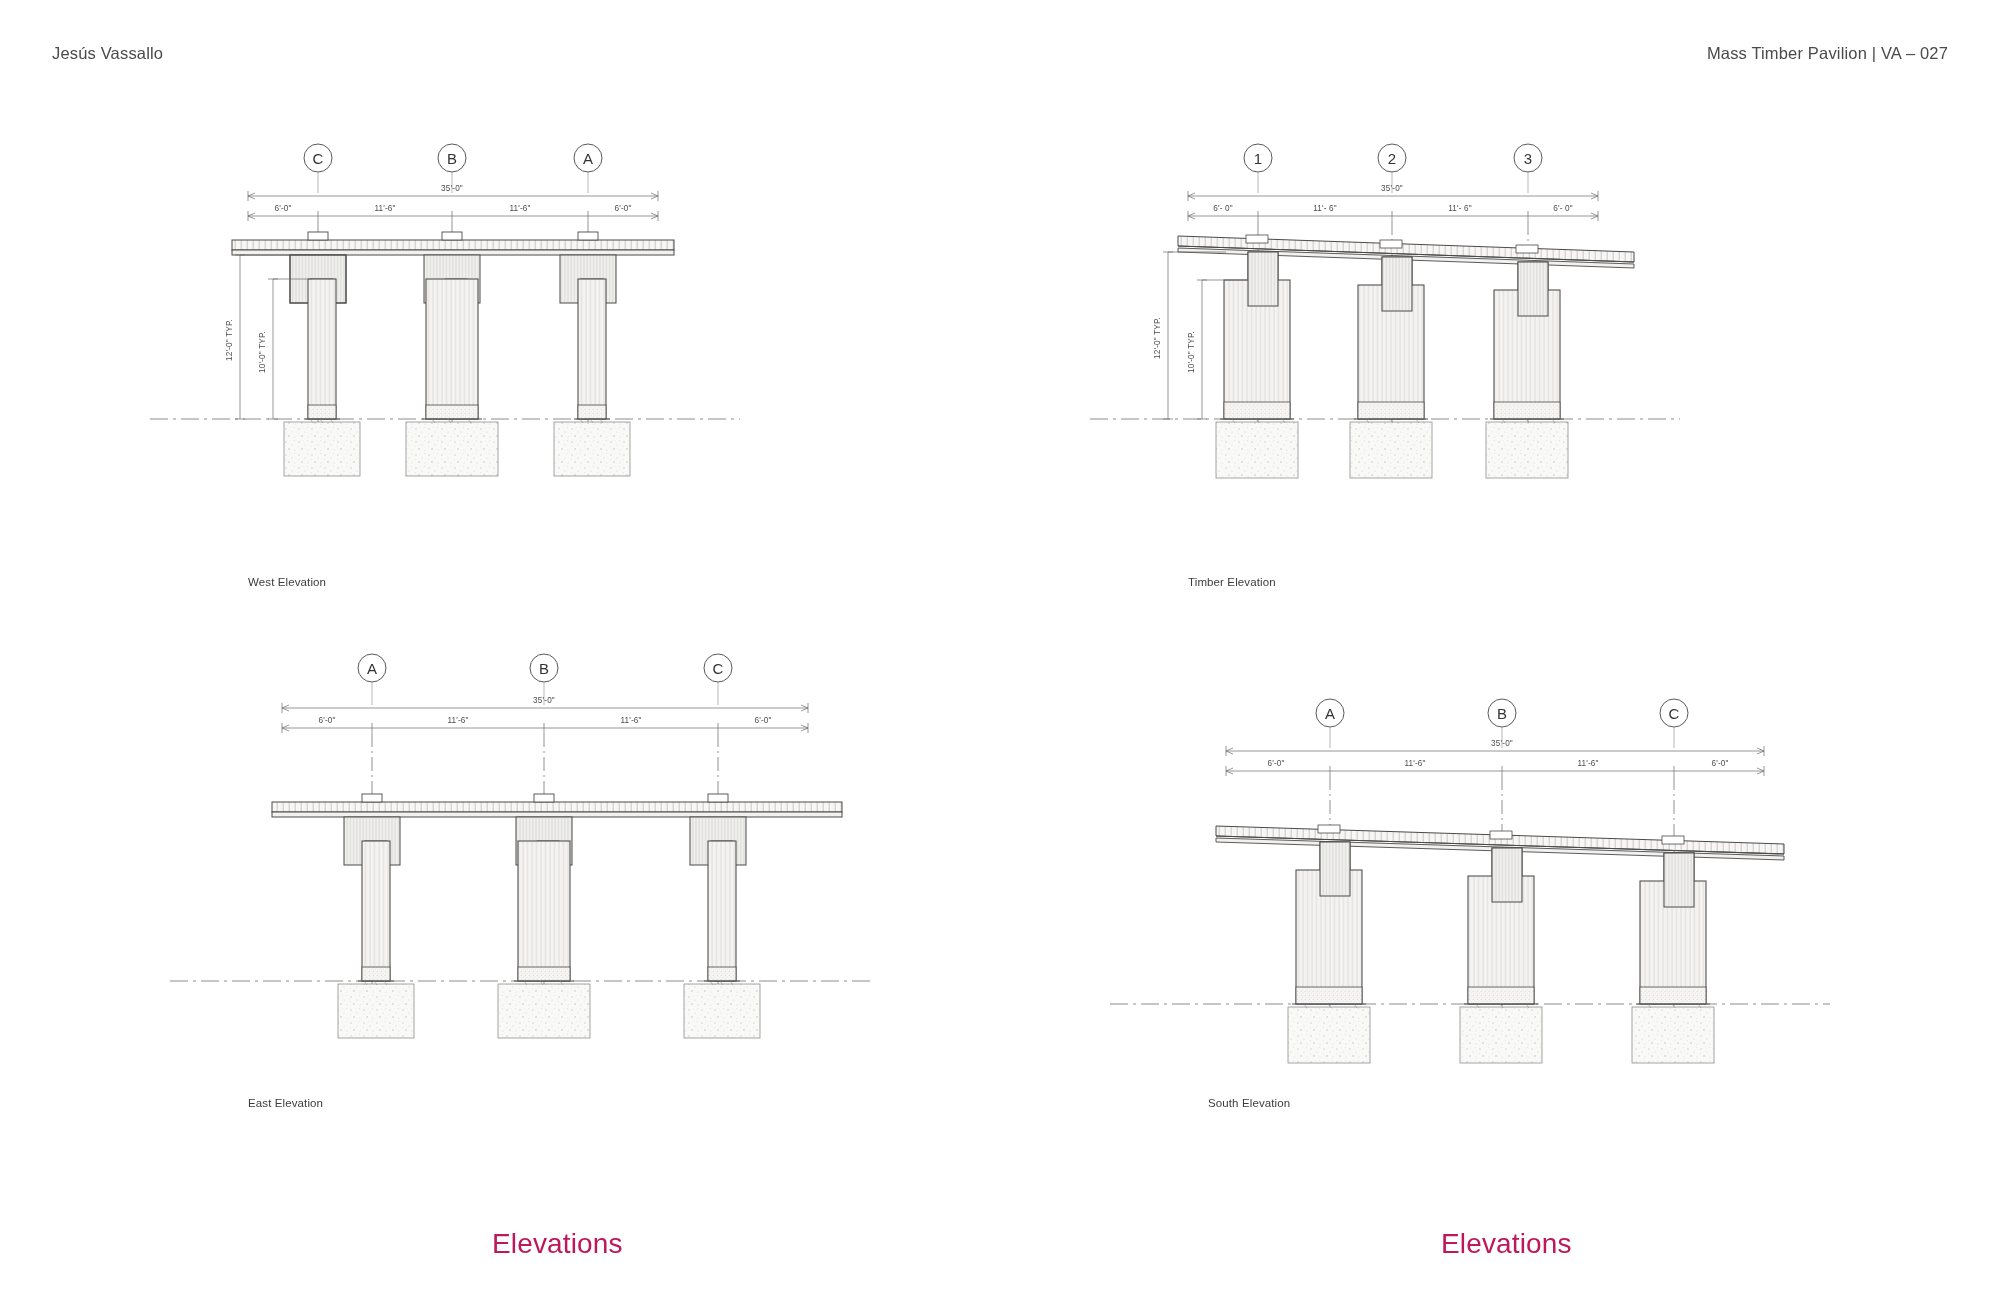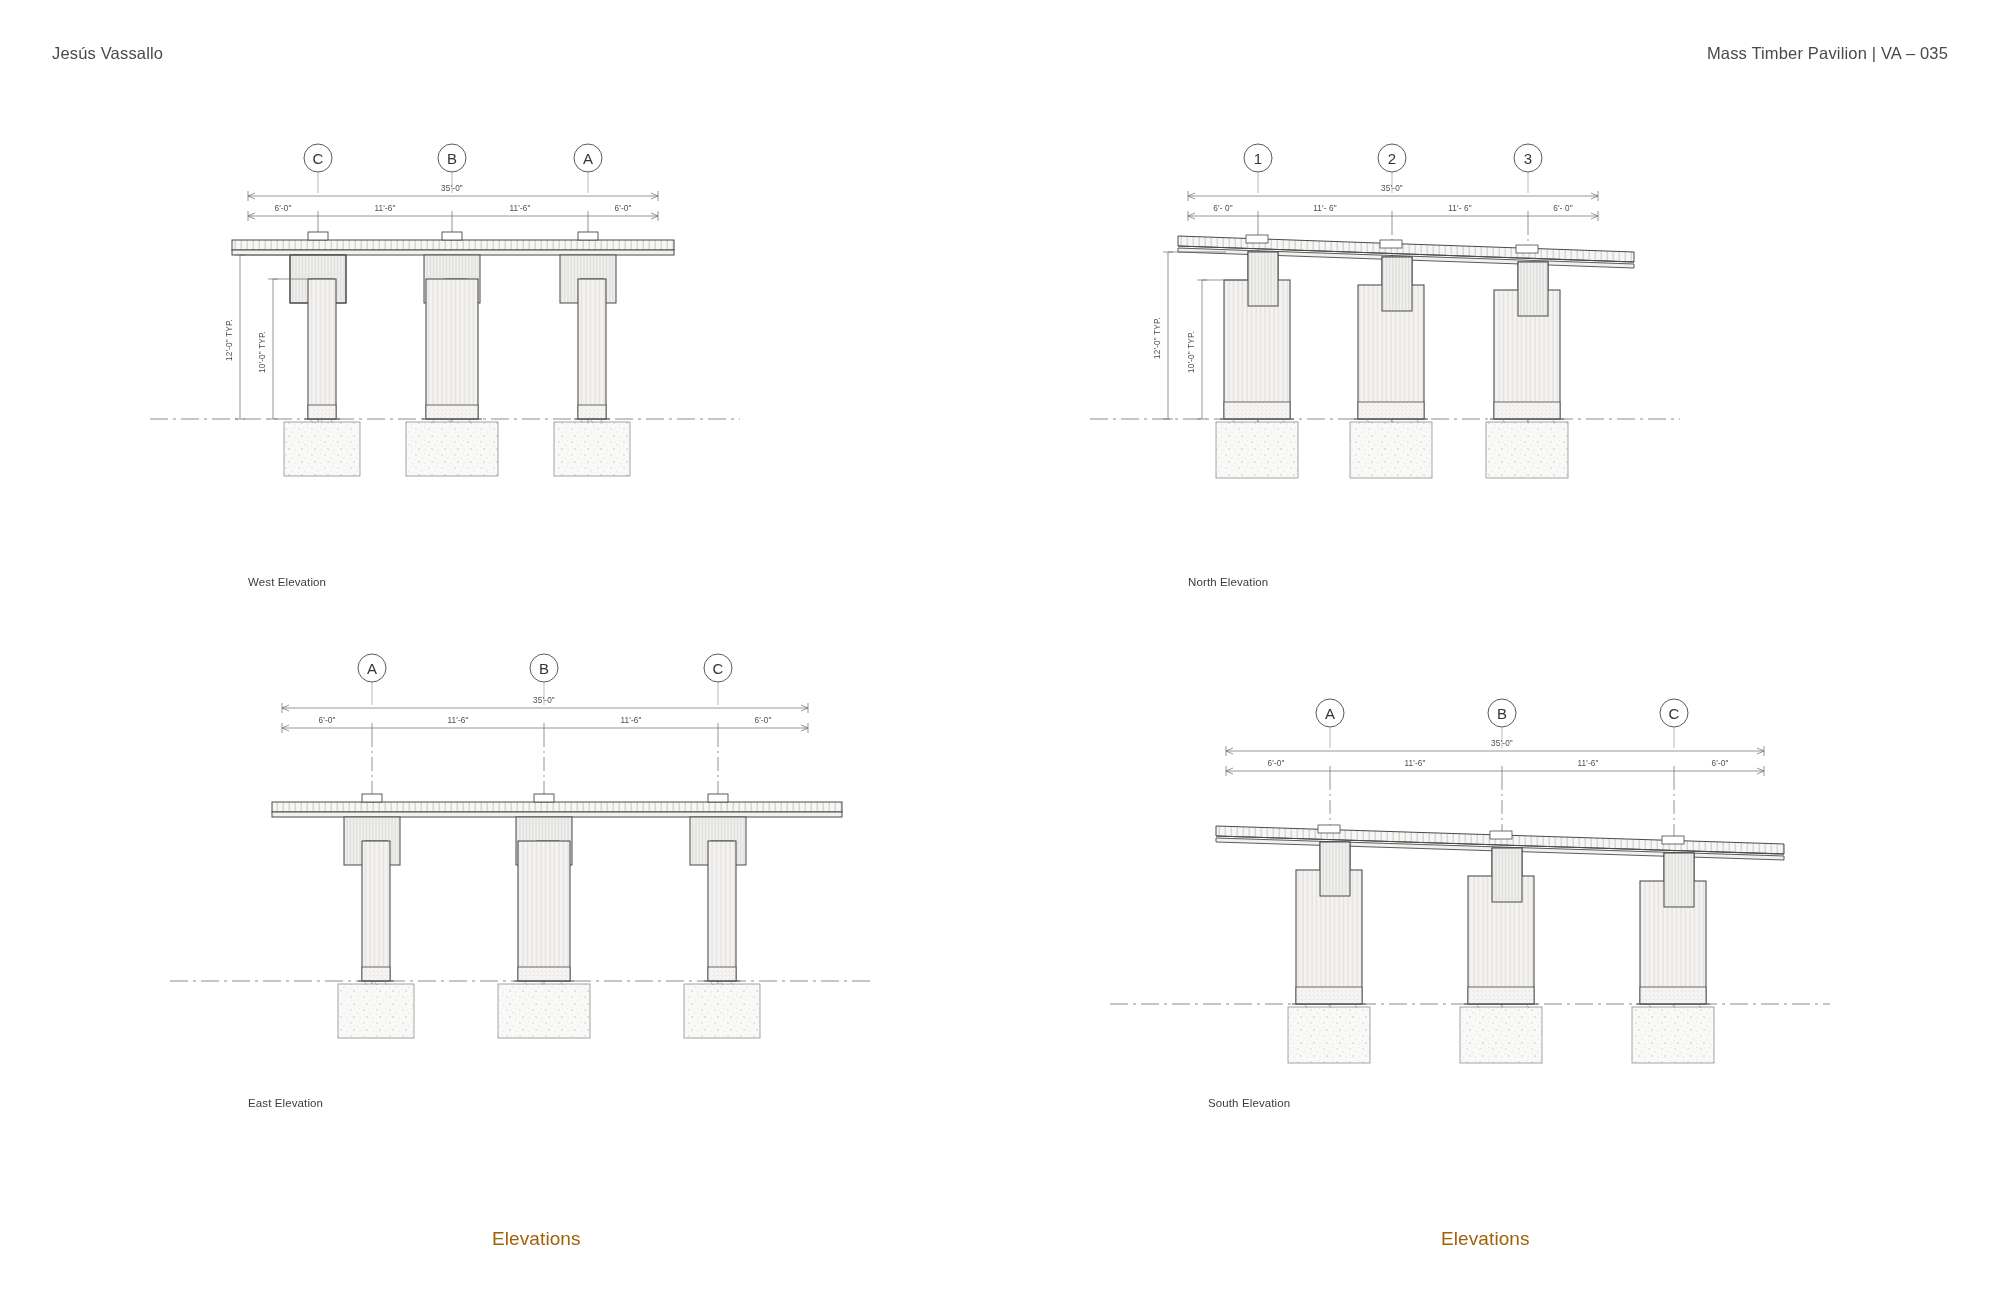--- a/index.html
+++ b/index.html
@@ -13,21 +13,21 @@
     position:relative;
   }
   .sheet{position:absolute;inset:0;border-radius:24px;}
 
   
   .hdr{position:absolute;top:0;left:0;right:0;height:72px;}
   .hdr-left{position:absolute;left:52px;top:44px;font-size:16.5px;color:#4a4a4a;letter-spacing:.01em;white-space:nowrap;}
   .hdr-right{position:absolute;right:52px;top:44px;font-size:16.5px;color:#4a4a4a;letter-spacing:.01em;white-space:nowrap;}
 
   
-  .sheet-title{position:absolute;font-size:19px;color:#a16207;letter-spacing:.005em;white-space:nowrap;}
+  .sheet-title{position:absolute;font-size:28px;color:#be185d;letter-spacing:.005em;white-space:nowrap;}
   .sheet-title.left{left:492px;top:1228px;}
   .sheet-title.right{left:1441px;top:1228px;}
 
   
   .dwg{position:absolute;}
   .dwg svg{display:block;overflow:visible;}
   .cap{position:absolute;font-size:11.5px;color:#3c3c3c;letter-spacing:.01em;white-space:nowrap;}
   .ln-thin{stroke:#8a8a8a;stroke-width:.6;fill:none;}
   .ln-obj{stroke:#4a4a4a;stroke-width:1.05;fill:none;}
   .dimline{stroke:#6b6b6b;stroke-width:.7;fill:none;}
@@ -39,21 +39,21 @@
   .vdim-t{font-size:8.2px;fill:#4d4d4d;text-anchor:middle;font-family:"Liberation Sans",sans-serif;letter-spacing:.02em;}
   .fill-white{fill:#ffffff;}
 </style>
 </head>
 <body>
 
 <div class="sheet">
 
   <div class="hdr">
     <div class="hdr-left">Jesús Vassallo</div>
-    <div class="hdr-right">Mass Timber Pavilion | VA – 035</div>
+    <div class="hdr-right">Mass Timber Pavilion | VA – 027</div>
   </div>
 
   <div class="dwg" style="left:180px;top:140px;">
     <svg width="700" height="430" viewBox="0 0 700 430">
       <defs>
         <pattern id="deckhatch" width="6" height="16" patternUnits="userSpaceOnUse">
           <rect width="6" height="16" fill="#f7f6f4"></rect>
           <line x1="1.2" y1="0" x2="1.2" y2="16" stroke="#9b9b9b" stroke-width="0.5"></line>
         </pattern>
         <pattern id="grainV" width="4.5" height="10" patternUnits="userSpaceOnUse">
@@ -266,21 +266,21 @@
         <line class="dimline" x1="43" y1="279" x2="53" y2="279"></line>
         <text class="vdim-t" x="40" y="198" transform="rotate(-90 40 198)">12'-0" TYP.</text>
 
         <line class="dimline" x1="82" y1="140" x2="82" y2="279"></line>
         <line class="dimline" x1="82" y1="140" x2="128" y2="140"></line>
         <line class="dimline" x1="77" y1="140" x2="87" y2="140"></line>
         <line class="dimline" x1="77" y1="279" x2="87" y2="279"></line>
         <text class="vdim-t" x="74" y="212" transform="rotate(-90 74 212)">10'-0" TYP.</text>
       </g>
     </svg>
-    <div class="cap" style="left:68px;top:436px;">North Elevation</div>
+    <div class="cap" style="left:68px;top:436px;">Timber Elevation</div>
   </div>
 
   <div class="dwg" style="left:180px;top:630px;">
     <svg width="700" height="440" viewBox="0 0 700 440">
       <g>
         <circle class="bub" cx="192" cy="38" r="14"></circle>
         <text class="bub-t" x="192" y="38">A</text>
         <line class="ln-thin" x1="192" y1="52" x2="192" y2="75"></line>
         <circle class="bub" cx="364" cy="38" r="14"></circle>
         <text class="bub-t" x="364" y="38">B</text>

